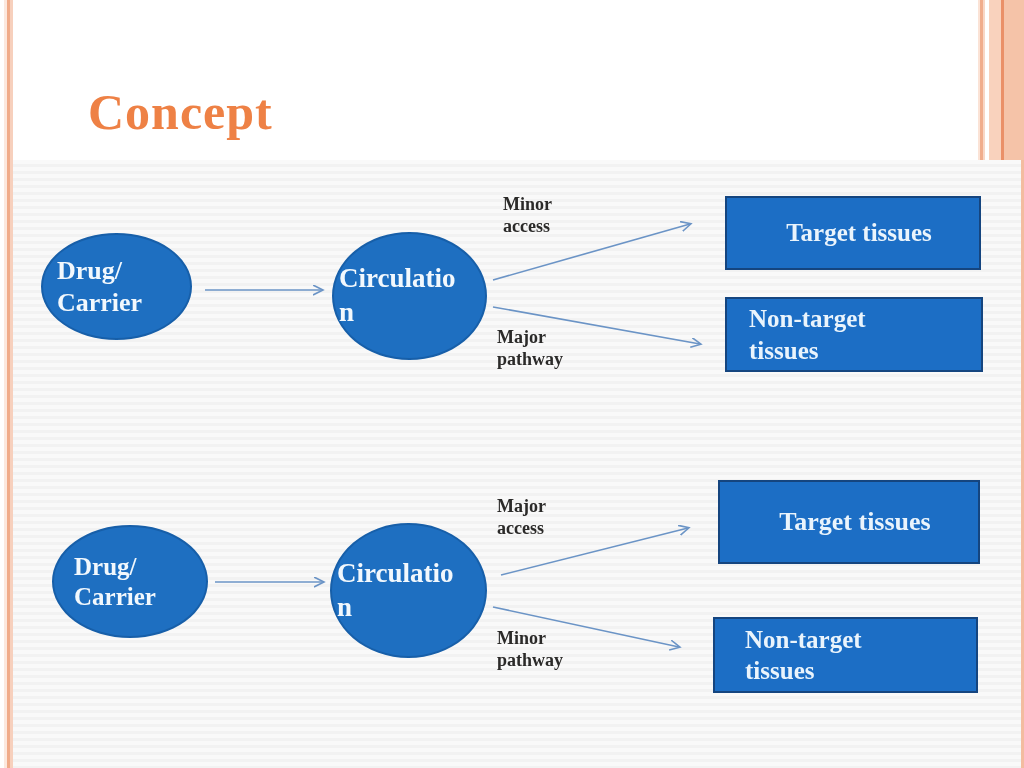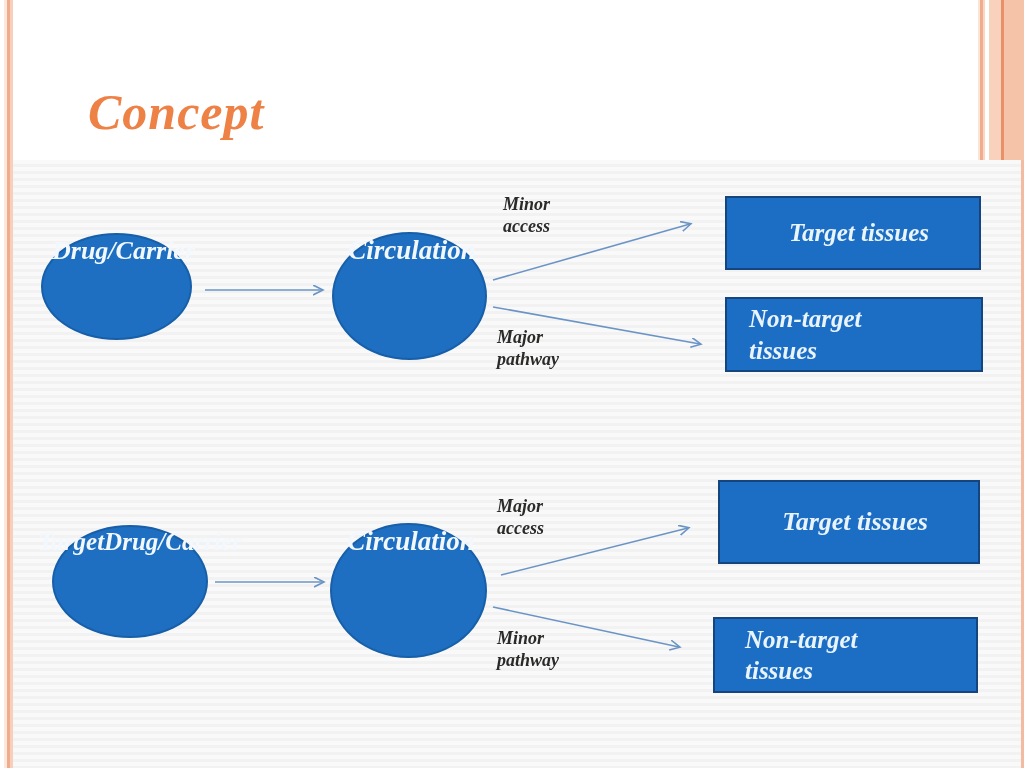--- a/index.html
+++ b/index.html
@@ -1,18 +1,18 @@
 <!DOCTYPE html>
 <html><head>
 <meta charset="utf-8">
 <style>
   html,body{margin:0;padding:0;}
   body{width:1024px;height:768px;overflow:hidden;background:#ffffff;
        font-family:"Liberation Serif", serif;}
-  .slide{position:relative;width:952px;height:768px;background:#ffffff;font-style:italic;}
+  .slide{position:relative;width:952px;height:768px;background:#ffffff;}
 
   
   .content-area{position:absolute;left:13px;top:160px;width:1008px;height:608px;
     background:repeating-linear-gradient(180deg,#f9f9f9 0px,#f9f9f9 4px,#f2f2f2 4px,#f2f2f2 7px);}
 
   
   .strip-left{position:absolute;left:4px;top:0;width:9px;height:768px;z-index:30;
     background:linear-gradient(90deg,#fce8de 0 3px,#f0ab89 3px 6px,#f7d0bd 6px 9px);}
   .strip-right-thin{position:absolute;left:978px;top:0;width:7px;height:160px;z-index:30;
     background:linear-gradient(90deg,#fbe3d6 0 2px,#f0ad8d 2px 5px,#f8d7c6 5px 7px);}
@@ -22,21 +22,21 @@
     background:#f3bca0;}
 
   .slide-title{position:absolute;left:88px;top:48px;z-index:10;
     font-size:50px;font-weight:bold;color:#ee8145;letter-spacing:1px;line-height:1.2;}
 
   
   .connectors{position:absolute;left:0;top:0;width:1024px;height:768px;z-index:5;pointer-events:none;}
 
   
   .ellipse{position:absolute;z-index:10;background:#1e6fc1;border:2px solid #175fa9;
-    border-radius:50%;box-sizing:border-box;display:flex;flex-direction:row;
+    border-radius:50%;box-sizing:border-box;display:flex;flex-direction:column;
     justify-content:center;color:#f2f8fd;font-weight:bold;}
   .box{position:absolute;z-index:10;background:#1c6ec5;border:2px solid #15457f;
     box-sizing:border-box;display:flex;flex-direction:column;justify-content:center;
     color:#eaf4fc;font-weight:bold;padding-left:12px;}
   .line{display:block;}
 
   .el-source-top{left:41px;top:233px;width:151px;height:107px;padding-left:14px;
     font-size:26px;line-height:1.2;}
   .el-hub-top{left:332px;top:232px;width:155px;height:128px;padding-left:5px;
     font-size:27px;line-height:1.25;}
@@ -109,21 +109,20 @@
   <div class="box box-target-top">
     <span class="line">Target tissues</span>
   </div>
 
   <div class="box box-nontarget-top">
     <span class="line">Non-target</span>
     <span class="line">tissues</span>
   </div>
 
   <div class="ellipse el-source-bottom">
-    <span class="line">Target</span>
     <span class="line">Drug/</span>
     <span class="line">Carrier</span>
   </div>
 
   <div class="ellipse el-hub-bottom">
     <span class="line">Circulatio</span>
     <span class="line">n</span>
   </div>
 
   <div class="flow-label lbl-major-access">

